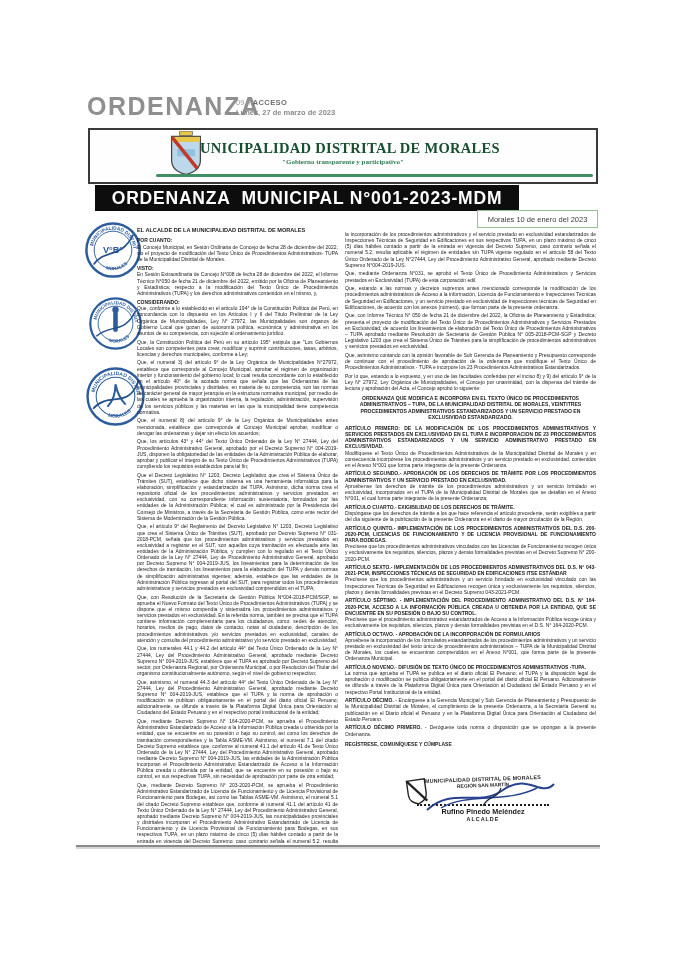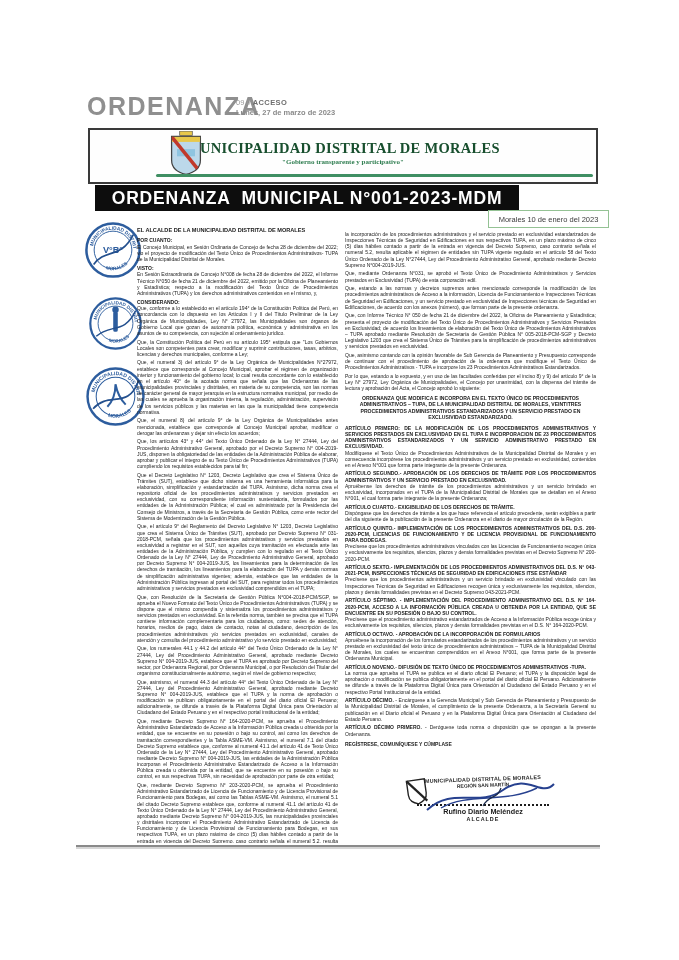--- a/index.html
+++ b/index.html
@@ -43,21 +43,21 @@
   .banner{
     position:absolute;left:95px;top:185px;width:424px;height:26px;
     background:#0d0d0d;color:#ffffff;display:flex;align-items:center;justify-content:center;
     font-size:17.5px;font-weight:bold;letter-spacing:0.8px;white-space:pre;
   }
 
   
   .datebox{
     position:absolute;left:477px;top:210px;width:119px;height:16px;
     border:1px solid #94c294;display:flex;align-items:center;justify-content:center;
-    font-size:7.5px;color:#3a3a3a;background:#fff;margin-left:11px;
+    font-size:7.5px;color:#3a3a3a;background:#fff;
   }
 
   
   .col{
     position:absolute;text-align:justify;font-size:5px;line-height:6.15px;color:#222;
     overflow:hidden;
   }
   .col-left{left:137px;top:227px;width:201px;height:616px;}
   .col-right{left:345px;top:231px;width:251px;height:541px;}
   .col p{margin:0 0 2.5px 0;}
@@ -215,19 +215,19 @@
     <div class="sig-stamp">
       <div class="sig-stamp-l1">MUNICIPALIDAD DISTRITAL DE MORALES</div>
       <div class="sig-stamp-l2">REGIÓN SAN MARTÍN</div>
     </div>
     <svg class="sig-scrawl" viewBox="0 0 135 34">
       <path d="M4,30 C30,6 55,28 80,10 S118,18 131,4" stroke="#27418f" stroke-width="2" fill="none"></path>
       <path d="M18,28 C45,12 82,24 114,8" stroke="#27418f" stroke-width="1.4" fill="none"></path>
       <path d="M60,26 C66,14 74,20 78,8" stroke="#1a2a4a" stroke-width="1.2" fill="none"></path>
     </svg>
     <div class="sig-dots"></div>
-    <div class="sig-name">Rufino Diario Meléndez</div>
+    <div class="sig-name">Rufino Pinedo Meléndez</div>
     <div class="sig-role">ALCALDE</div>
   </div>
 
   <div class="bottom-rule"></div>
 
 </div>
 
 </body></html>

